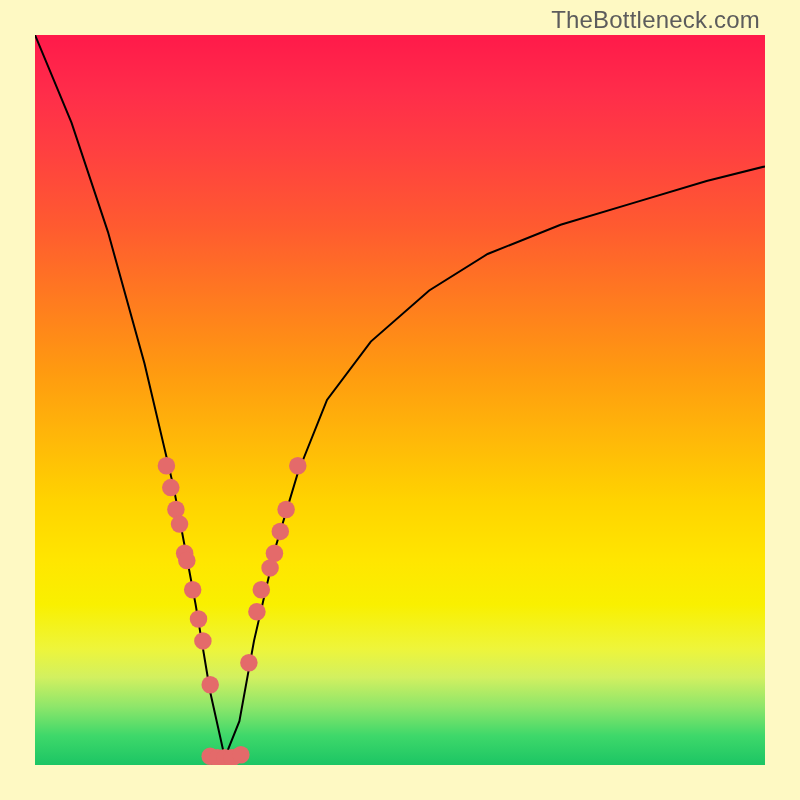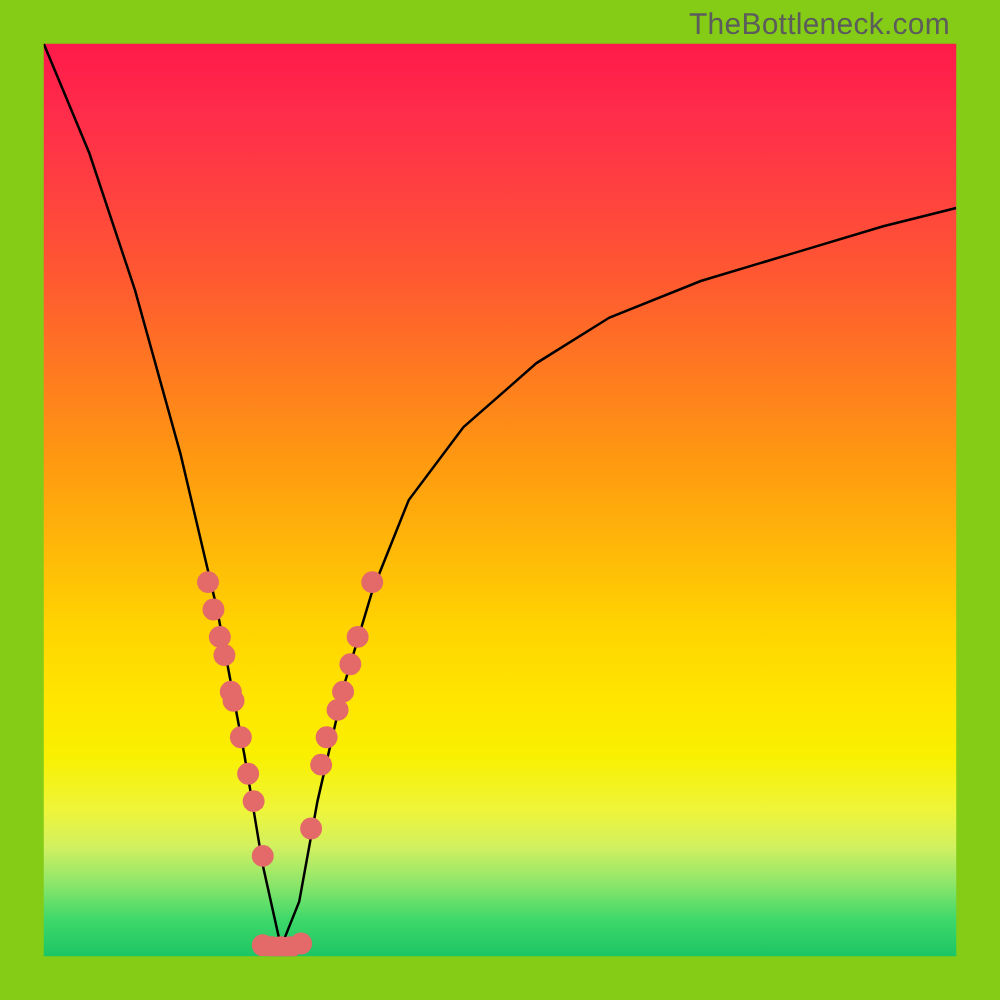--- a/index.html
+++ b/index.html
@@ -1,20 +1,20 @@
 <!DOCTYPE html>
 <html><head>
 <meta charset="utf-8">
 <style>
   * { margin: 0; padding: 0; box-sizing: border-box; }
   html, body { width: 800px; height: 800px; overflow: hidden; }
   .frame {
     width: 800px;
     height: 800px;
-    background: #84cc16;
+    background: #fef9c3;
     position: relative;
   }
   .plot-area {
     position: absolute;
     left: 35px;
     top: 35px;
     width: 730px;
     height: 730px;
     background: linear-gradient(
       to bottom,

